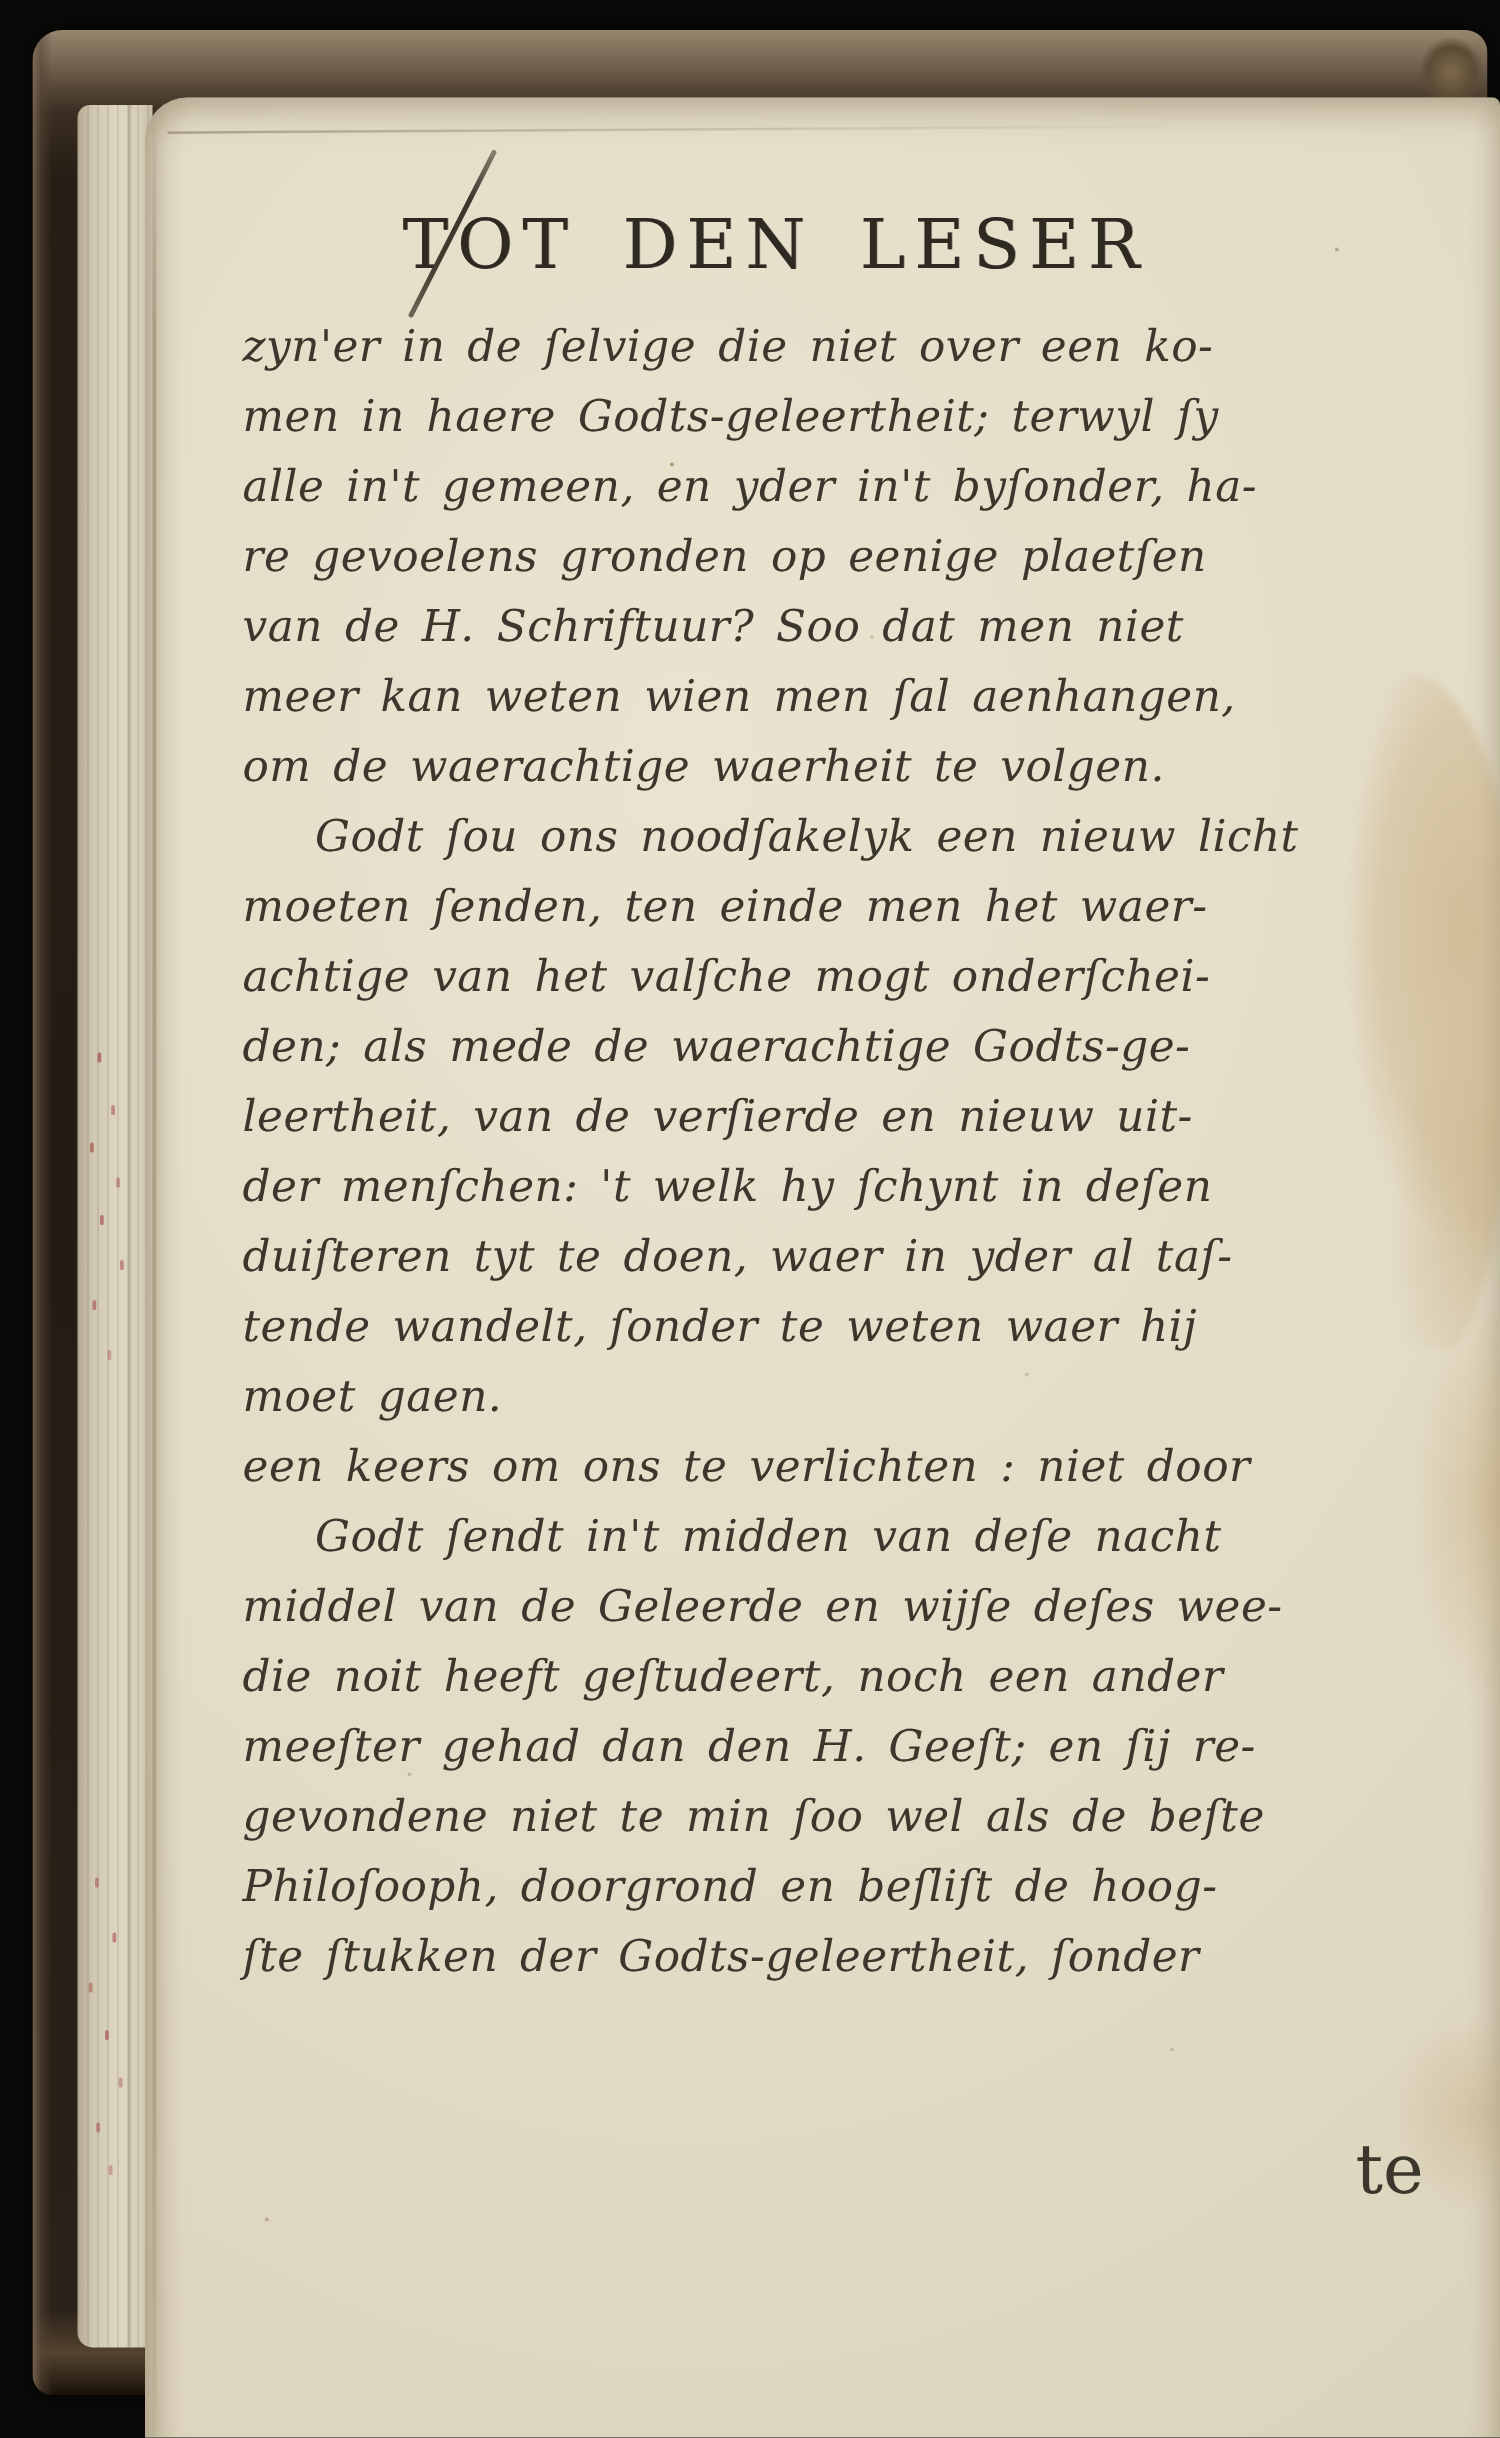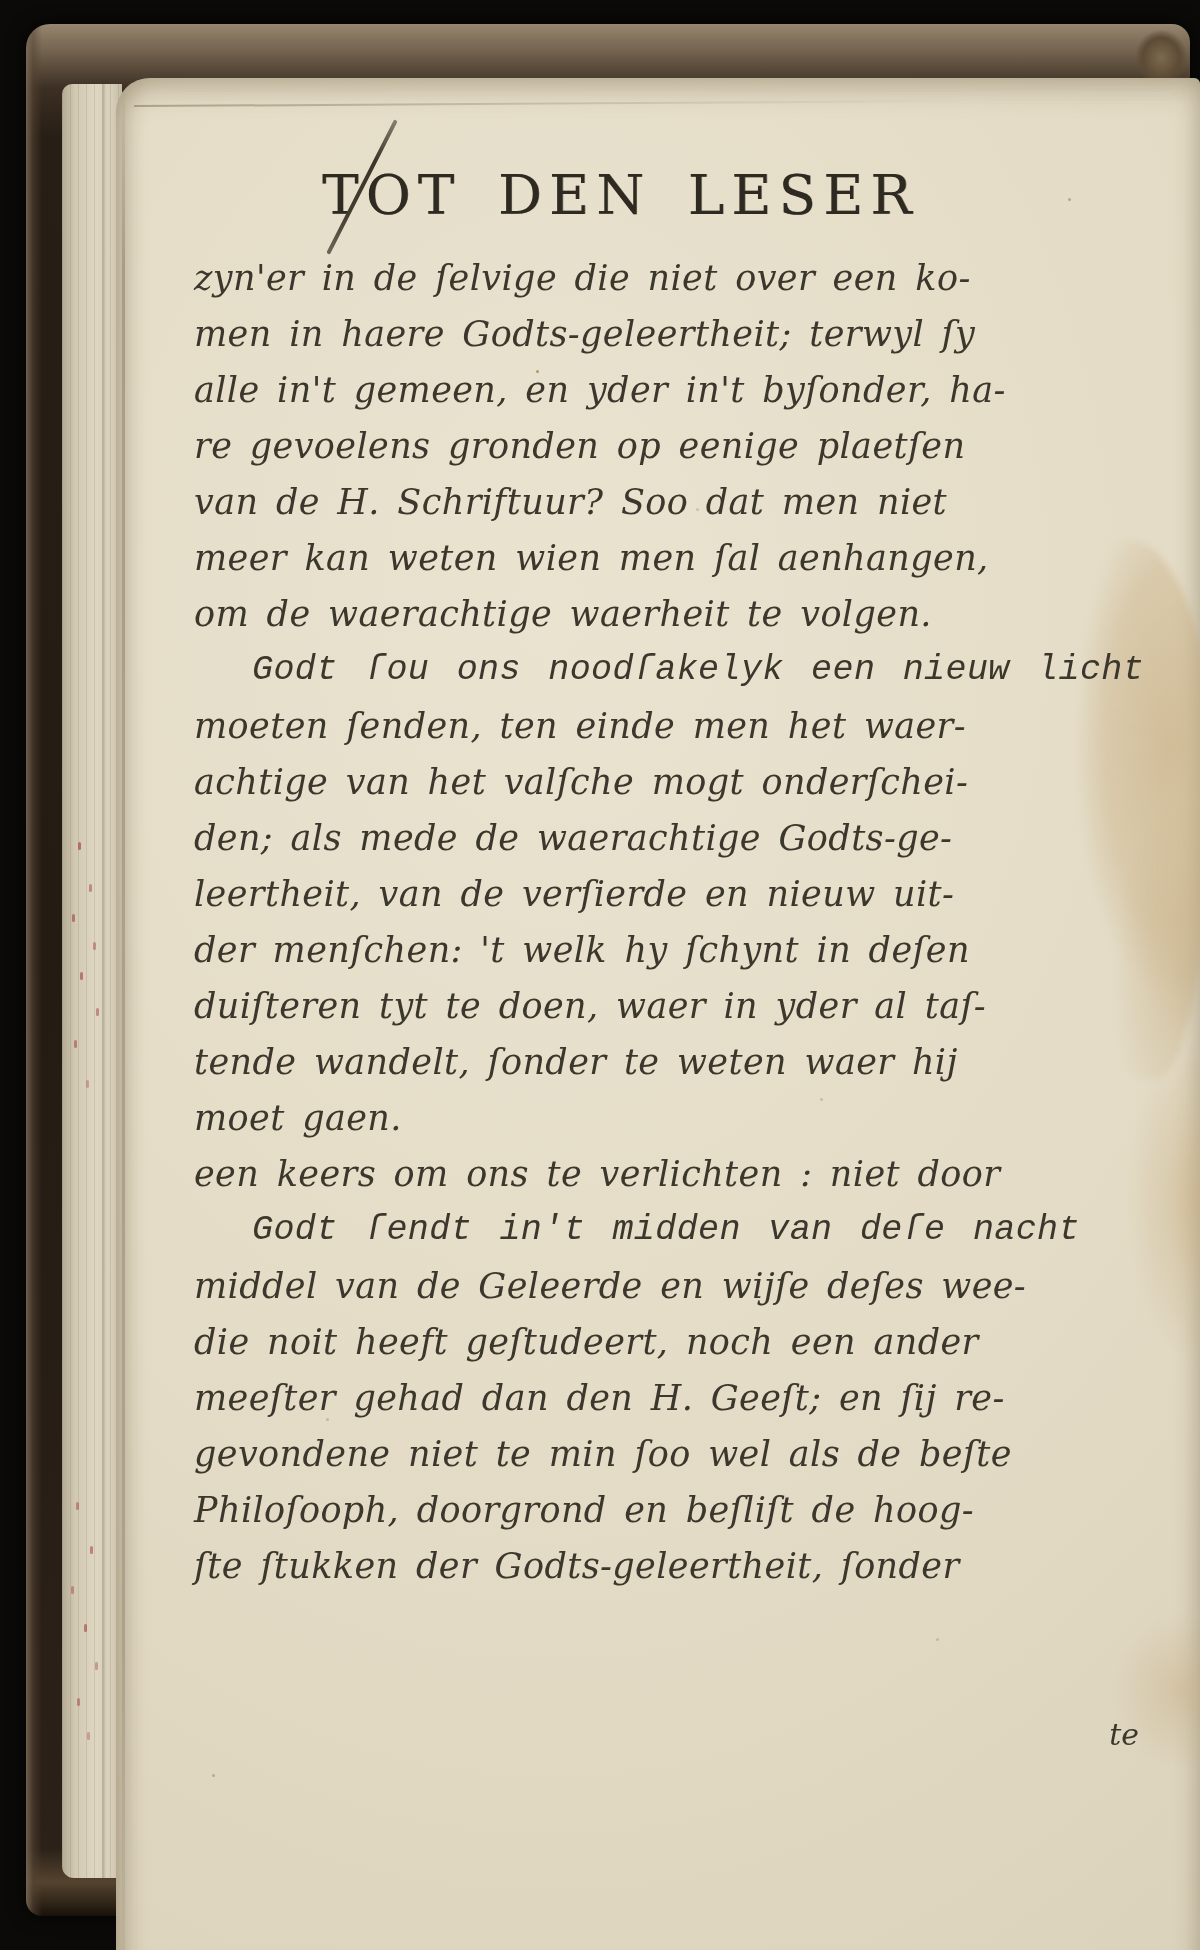--- a/index.html
+++ b/index.html
@@ -119,24 +119,24 @@
     position:absolute;left:244px;top:34px;width:4px;height:150px;border-radius:3px;
     background:linear-gradient(180deg, rgba(58,52,40,.55), #3b352a 30%, #433c2f 70%, rgba(58,52,40,.7));
     transform:rotate(27deg);
   }
   .body-text{
     position:absolute;left:78px;top:172px;width:940px;
     font-style:italic;font-size:35px;line-height:56px;
     letter-spacing:.4px;word-spacing:6px;color:var(--ink);
   }
   .text-line{white-space:nowrap;height:56px;}
-  .text-line.indent{padding-left:58px;font-family:Liberation Mono, monospace;}
+  .text-line.indent{padding-left:58px;}
   .catchword{
     position:absolute;left:78px;top:1632px;width:945px;text-align:right;
-    font-style:italic;font-size:30px;line-height:50px;color:var(--ink);
+    font-size:55px;line-height:50px;color:var(--ink);
   }
 </style>
 </head>
 <body>
 
 <div class="backdrop-fibres"></div>
 
 <div class="book-cover"></div>
 <div class="cover-tatter"></div>
 <div class="page-edge-stack"></div>

